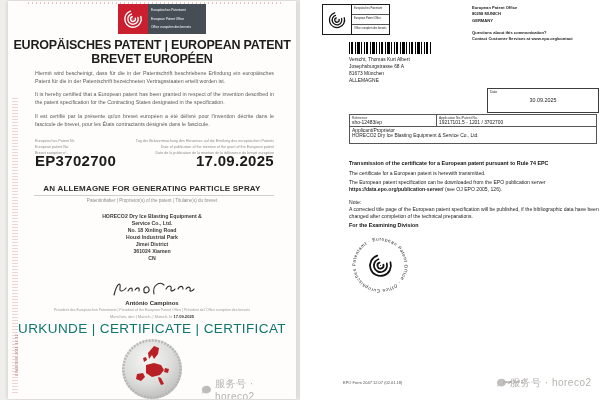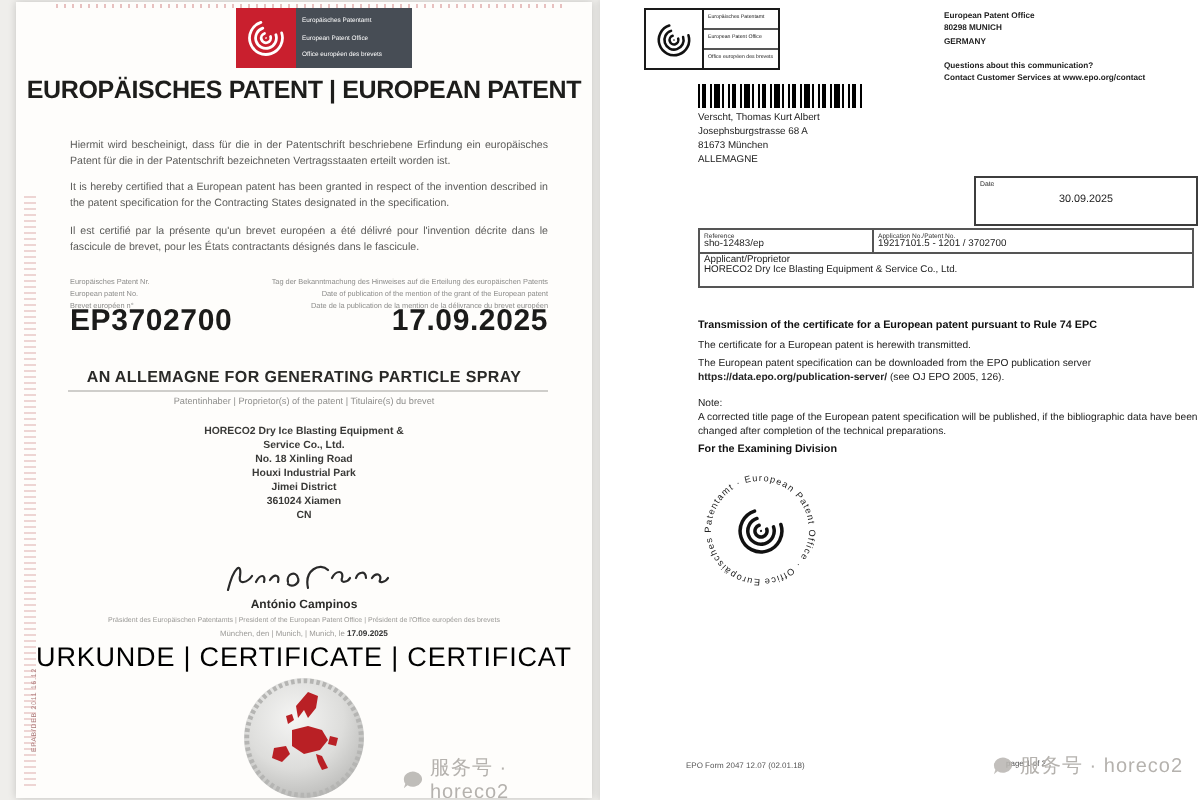--- a/index.html
+++ b/index.html
@@ -32,21 +32,21 @@
   .inv-rule{position:absolute;left:26px;right:22px;top:194px;border-top:1px solid #cfcecb;}
   .prop-label{position:absolute;left:0;right:0;top:196.5px;text-align:center;font-size:4.6px;color:#8d8d8b;}
   .prop-addr{position:absolute;left:0;right:0;top:212px;text-align:center;font-size:5.2px;
         font-weight:bold;color:#3a3a38;line-height:1.35;}
   .sig{position:absolute;left:0;right:0;top:278px;text-align:center;}
   .sig-name{position:absolute;left:0;right:0;top:299px;text-align:center;font-weight:bold;font-size:6px;color:#2c2c2a;}
   .pres-titles{position:absolute;left:0;right:0;top:307px;text-align:center;font-size:3.5px;color:#9b9a97;}
   .muc-line{position:absolute;left:0;right:0;top:313px;text-align:center;font-size:3.9px;color:#9b9a97;}
   .muc-line strong{color:#333;font-size:4.1px;}
   .urkunde{position:absolute;left:0;right:0;top:320px;text-align:center;font-size:13.5px;
-        color:#000000;letter-spacing:.4px;}
+        color:#0f766e;letter-spacing:.4px;}
   .seal{position:absolute;left:113px;top:337px;}
   .side-code{position:absolute;left:-12px;top:352px;transform:rotate(-90deg);font-size:3.4px;
         color:#a77;letter-spacing:.4px;}
   
   .letter{left:300px;width:300px;background:#ffffff;box-shadow:-1px 0 3px rgba(0,0,0,.10);}
   .bw-logo{position:absolute;left:22px;top:4px;width:66px;height:29px;border:1px solid #1a1a1a;
         display:flex;background:#fff;}
   .bw-logo .swirlbox{width:28px;display:flex;align-items:center;justify-content:center;color:#111;}
   .bw-logo .cells{flex:1;display:flex;flex-direction:column;border-left:1px solid #1a1a1a;}
   .bw-logo .cells div{flex:1;border-bottom:.5px solid #555;font-size:2.6px;line-height:1.1;
@@ -112,20 +112,21 @@
       </div>
       <div class="panel">
         <div>Europäisches Patentamt</div>
         <div>European Patent Office</div>
         <div>Office européen des brevets</div>
       </div>
     </div>
 
     <div class="cert-title">
       <div>EUROPÄISCHES PATENT | EUROPEAN PATENT</div>
+      <div>BREVET EUROPÉEN</div>
     </div>
 
     <div class="cert-paras">
       <p>Hiermit wird bescheinigt, dass für die in der Patentschrift beschriebene Erfindung ein europäisches Patent für die in der Patentschrift bezeichneten Vertragsstaaten erteilt worden ist.</p>
       <p>It is hereby certified that a European patent has been granted in respect of the invention described in the patent specification for the Contracting States designated in the specification.</p>
       <p>Il est certifié par la présente qu'un brevet européen a été délivré pour l'invention décrite dans le fascicule de brevet, pour les États contractants désignés dans le fascicule.</p>
     </div>
 
     <div class="cert-lblrow">
       <div class="l">

